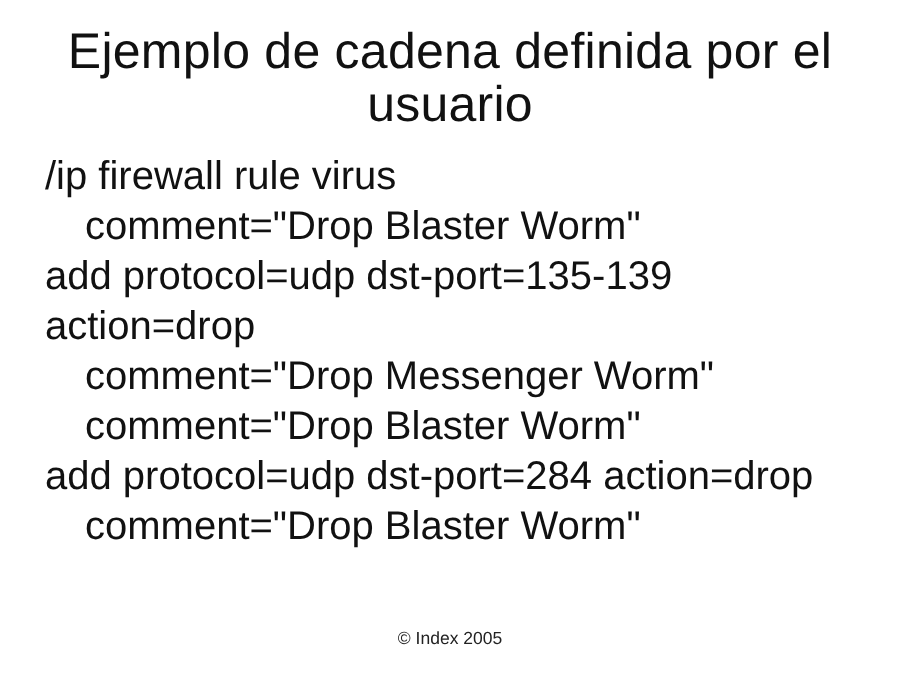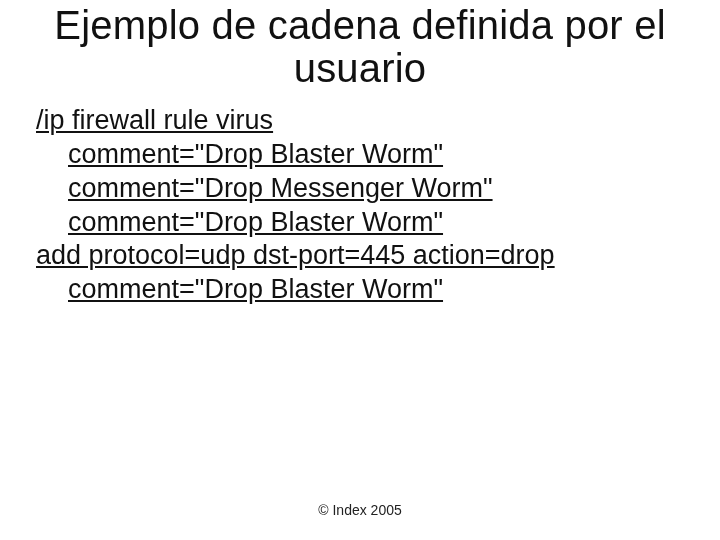--- a/index.html
+++ b/index.html
@@ -10,35 +10,34 @@
     background: #ffffff;
     font-family: Arial, Helvetica, sans-serif;
     color: #111;
     overflow: hidden;
   }
   .slide {
     width: 720px;
     height: 540px;
     position: relative;
     box-sizing: border-box;
-    padding: 4px 22px 0 22px;
+    padding: 20px 22px 0 22px;
   }
   .title {
     font-size: 40px;
     line-height: 1.08;
     text-align: center;
     font-weight: normal;
     margin: 0 0 14px 0;
     letter-spacing: 0.2px;
   }
   .body {
-    font-size: 27px;
+    font-size: 32px;
     line-height: 1.25;
     padding: 0 2px 0 14px;
-    text-decoration: underline;
   }
   .body .line { margin: 0; }
   .body .cont {
     padding-left: 32px;
   }
   .footer {
     position: absolute;
     left: 0;
     right: 0;
     bottom: 22px;
@@ -52,23 +51,24 @@
 
 <div class="slide">
 
   <h1 class="title">Ejemplo de cadena definida por el usuario</h1>
 
   <div class="body">
     <div class="line">/ip firewall rule virus</div>
 
     <div class="line cont">comment="Drop Blaster Worm"</div>
 
+    <div class="line">add protocol=udp dst-port=135-139 action=drop</div>
     <div class="line cont">comment="Drop Messenger Worm"</div>
 
     <div class="line cont">comment="Drop Blaster Worm"</div>
 
-    <div class="line">add protocol=udp dst-port=445 action=drop</div>
+    <div class="line">add protocol=udp dst-port=284 action=drop</div>
     <div class="line cont">comment="Drop Blaster Worm"</div>
   </div>
 
   <div class="footer">© Index 2005</div>
 
 </div>
 
 </body></html>

